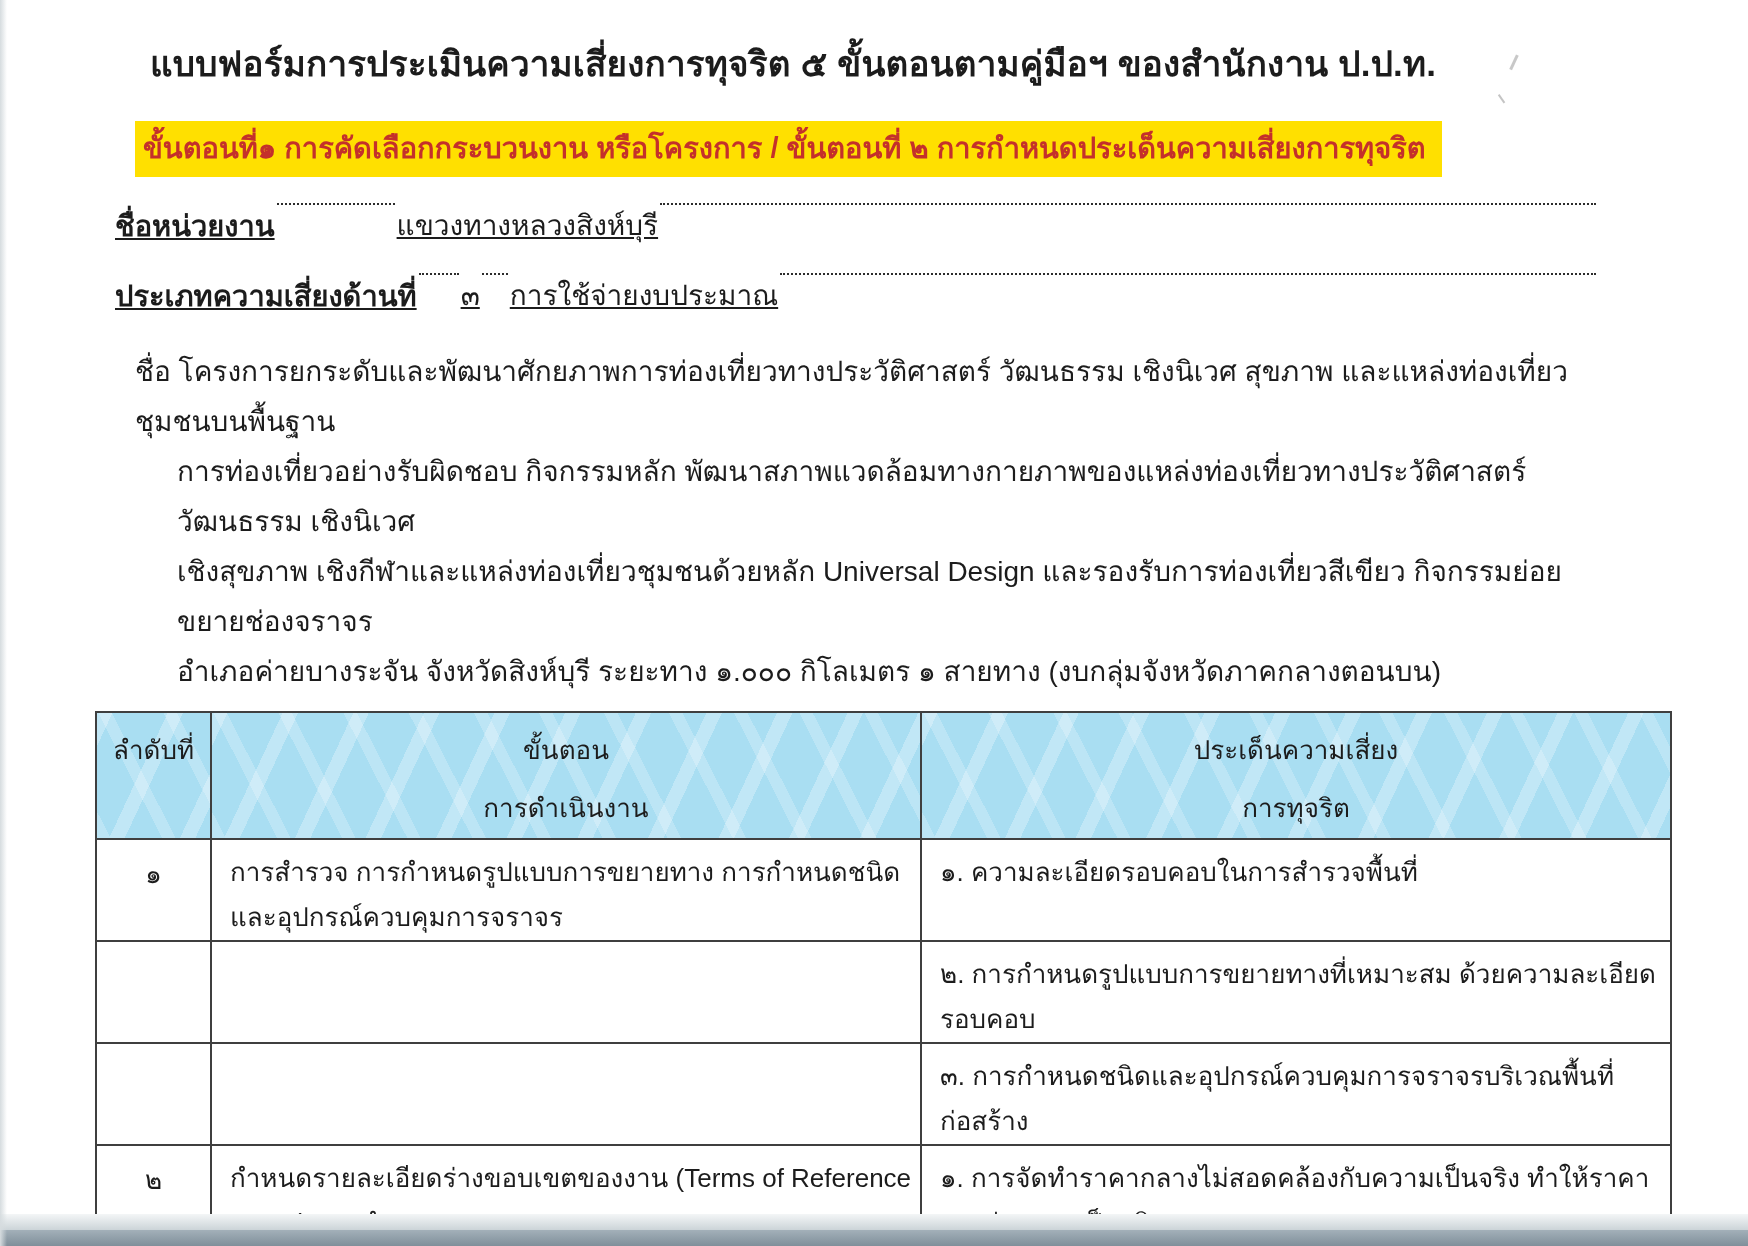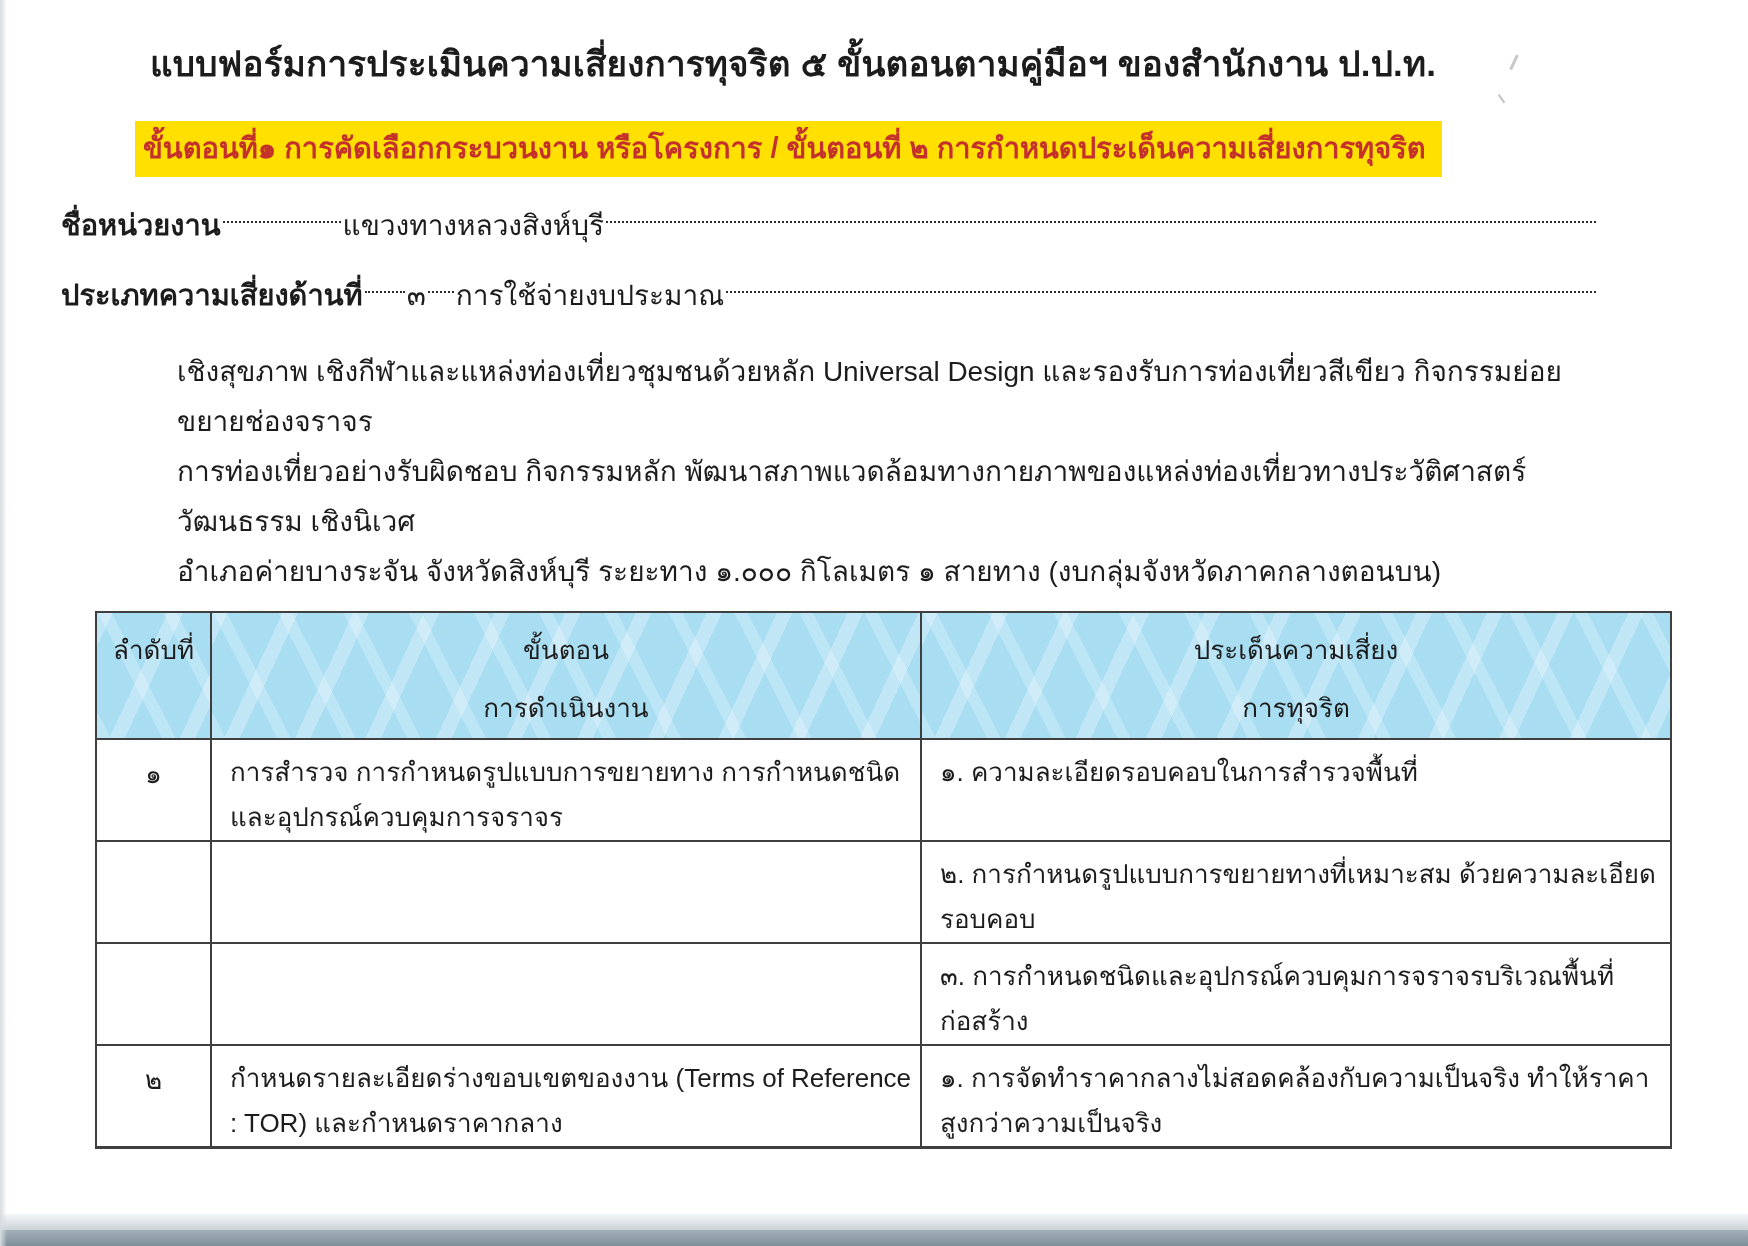--- a/index.html
+++ b/index.html
@@ -38,24 +38,25 @@
   }
   .highlight{
     display:inline-block;
     margin:30px 0 0 135px;
     padding:4px 16px 6px 8px;
     background:var(--highlight_bg);
     color:var(--highlight_text);
     font-size:29px;font-weight:bold;
   }
   .field-line{
-    display:flex;align-items:center;
-    margin:26px 150px 0 61px;
+    display:flex;align-items:flex-start;
+    margin:26px 150px 0 115px;
     font-size:28px;
     height:44px;
+    text-decoration:underline;
   }
   .field-line .label{font-weight:bold;font-size:29px;}
   .leader{
     border-bottom:2.4px dotted #2c2c2c;
     margin:0 2px 7px 2px;
     display:inline-block;
   }
   .leader.w120{width:118px;}
   .leader.w40{width:40px;}
   .leader.w28{width:26px;}
@@ -123,22 +124,23 @@
   <div class="field-line">
     <span class="label">ประเภทความเสี่ยงด้านที่</span>
     <span class="leader w40"></span>
     <span class="value">๓</span>
     <span class="leader w28"></span>
     <span class="value">การใช้จ่ายงบประมาณ</span>
     <span class="leader fill"></span>
   </div>
 
   <div class="project">
+    <div class="pline">ชื่อ โครงการยกระดับและพัฒนาศักยภาพการท่องเที่ยวทางประวัติศาสตร์ วัฒนธรรม เชิงนิเวศ สุขภาพ และแหล่งท่องเที่ยวชุมชนบนพื้นฐาน</div>
+    <div class="pline cont">การท่องเที่ยวอย่างรับผิดชอบ กิจกรรมหลัก พัฒนาสภาพแวดล้อมทางกายภาพของแหล่งท่องเที่ยวทางประวัติศาสตร์ วัฒนธรรม เชิงนิเวศ</div>
     <div class="pline cont">เชิงสุขภาพ เชิงกีฬาและแหล่งท่องเที่ยวชุมชนด้วยหลัก Universal Design และรองรับการท่องเที่ยวสีเขียว กิจกรรมย่อย ขยายช่องจราจร</div>
-    <div class="pline cont">การท่องเที่ยวอย่างรับผิดชอบ กิจกรรมหลัก พัฒนาสภาพแวดล้อมทางกายภาพของแหล่งท่องเที่ยวทางประวัติศาสตร์ วัฒนธรรม เชิงนิเวศ</div>
     <div class="pline cont">อำเภอค่ายบางระจัน จังหวัดสิงห์บุรี ระยะทาง ๑.๐๐๐ กิโลเมตร ๑ สายทาง (งบกลุ่มจังหวัดภาคกลางตอนบน)</div>
   </div>
 
   <table class="risk-table">
     <colgroup>
       <col class="col-no">
         <col class="col-step">
         <col class="col-risk">
     </colgroup>
     <tbody>

